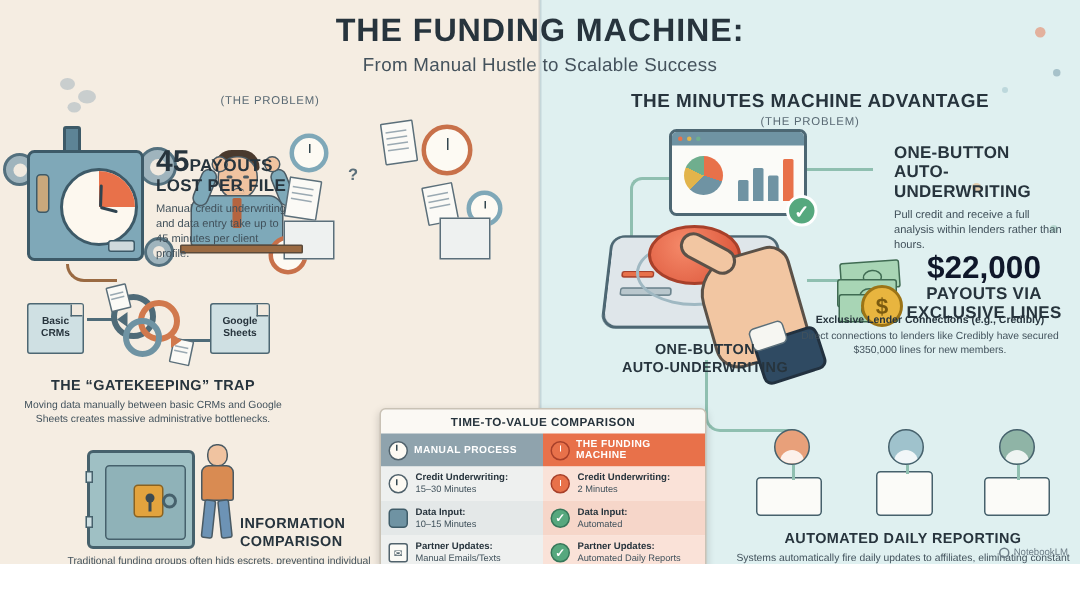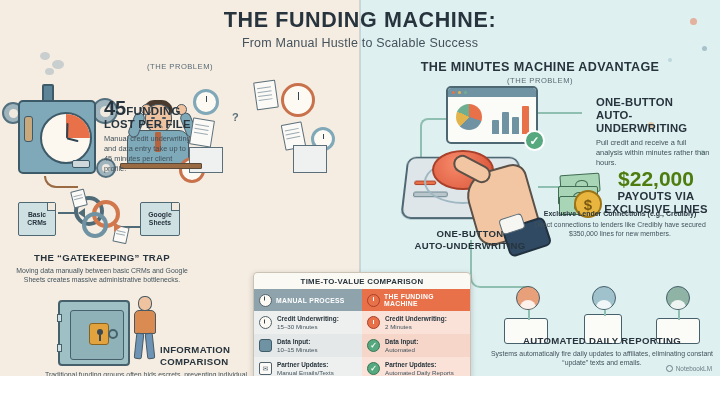--- a/index.html
+++ b/index.html
@@ -242,21 +242,21 @@
         <div class="hand" style="left:49%;top:28%;width:2.4px;height:24%;transform:rotate(105deg);"></div>
       </div>
       <div style="position:absolute;left:4px;top:14px;width:9px;height:26px;background:#c9a87c;border:1.6px solid #3d5a68;border-radius:3px;"></div>
       <div style="position:absolute;left:52px;top:58px;width:18px;height:8px;background:#cfd9dc;border:1.4px solid #3d5a68;border-radius:2px;"></div>
     </div>
     <div style="position:absolute;left:44px;top:104px;width:34px;height:12px;border-bottom:2px solid #9a6a42;border-left:2px solid #9a6a42;border-radius:0 0 0 12px;"></div>
   </div>
 
   <div class="blk" style="left:104px;top:98px;width:92px;">
     <div class="stat-num">
-      <span>45</span><span class="unit">FUNDING</span>
+      <span>45</span><span class="unit">PAYOUTS</span>
     </div>
     <div class="stat-sub">LOST PER FILE</div>
     <div class="body-sm">Manual credit underwriting and data entry take up to 45 minutes per client profile.</div>
   </div>
 
   <div class="ill" style="left:185px;top:75px;width:165px;height:112px;">
     <div class="wclock" style="left:8px;top:14px;width:26px;height:26px;border:3px solid #7fa8b8;"></div>
     <div class="wclock" style="left:96px;top:8px;width:34px;height:34px;border:3.5px solid #c8714a;"></div>
     <div class="wclock" style="left:126px;top:52px;width:24px;height:24px;border:3px solid #7fa8b8;"></div>
     <div class="wclock" style="left:-6px;top:82px;width:26px;height:26px;border:3px solid #c8714a;"></div>
@@ -365,21 +365,21 @@
     <div class="vbar" style="left:44px;width:7px;height:14px;"></div>
     <div class="vbar" style="left:54px;width:7px;height:22px;"></div>
     <div class="vbar" style="left:64px;width:7px;height:17px;"></div>
     <div class="vbar" style="left:74px;width:7px;height:28px;background:#e8714a;"></div>
     <div id="dash-check">✓</div>
   </div>
 
   <div class="blk" style="left:596px;top:96px;width:116px;">
     <div class="stat-sub">ONE-BUTTON</div>
     <div class="stat-sub">AUTO-UNDERWRITING</div>
-    <div class="body-sm">Pull credit and receive a full analysis within minutes rather than hours.</div>
+    <div class="body-sm">Pull credit and receive a full analysis within lenders rather than hours.</div>
   </div>
 
   <div id="btn-base">
     <div class="slot" style="left:8px;top:26px;width:22px;height:5px;background:#e8714a;border-color:#a8402a;"></div>
     <div class="slot" style="left:8px;top:38px;width:34px;height:6px;"></div>
     <div class="slot" style="left:86px;top:40px;width:14px;height:6px;"></div>
   </div>
   <div id="btn-ring"></div>
   <div id="btn-red"></div>
   <div id="hand-big"></div>
@@ -395,21 +395,21 @@
   <div class="ill" style="left:556px;top:172px;width:70px;height:50px;">
     <div class="bill" style="left:4px;top:2px;transform:rotate(-4deg);"></div>
     <div class="bill" style="left:2px;top:14px;"></div>
     <div class="bill" style="left:3px;top:24px;"></div>
   </div>
   <div id="coin">
     <span>$</span>
   </div>
 
   <div class="blk center" style="left:596px;top:168px;width:120px;">
-    <div style="font-size:21px;font-weight:bold;color:#4d7c0f;line-height:1;">$22,000</div>
+    <div style="font-size:21px;font-weight:bold;color:#0f172a;line-height:1;">$22,000</div>
     <div class="stat-sub" style="margin-top:1px;">PAYOUTS VIA</div>
     <div class="stat-sub">EXCLUSIVE LINES</div>
   </div>
   <div class="blk center" style="left:524px;top:210px;width:192px;">
     <div style="font-size:7px;font-weight:bold;color:#27343d;line-height:1.25;">Exclusive Lender Connections (e.g., Credibly)</div>
     <div class="cap-body" style="margin-top:1px;">Direct connections to lenders like Credibly have secured $350,000 lines for new members.</div>
   </div>
 
   <div class="ill" style="left:500px;top:280px;width:212px;height:66px;">
     <div class="av" style="left:16px;top:6px;background:#e8a07a;">
@@ -422,21 +422,21 @@
         <b></b>
       </div>
     <div class="screen" style="left:4px;top:38px;width:44px;height:26px;"></div>
     <div class="screen" style="left:84px;top:34px;width:38px;height:30px;"></div>
     <div class="screen" style="left:156px;top:38px;width:44px;height:26px;"></div>
     <div class="conn" style="left:28px;top:30px;width:0;height:10px;border:none;border-left:2px solid #8fbfb0;"></div>
     <div class="conn" style="left:104px;top:30px;width:0;height:6px;border:none;border-left:2px solid #8fbfb0;"></div>
     <div class="conn" style="left:178px;top:30px;width:0;height:10px;border:none;border-left:2px solid #8fbfb0;"></div>
   </div>
 
-  <div class="blk center" style="left:488px;top:335px;width:228px;">
+  <div class="blk center" style="left:488px;top:354px;width:228px;">
     <div class="cap-title">AUTOMATED DAILY REPORTING</div>
     <div class="cap-body" style="margin-top:2px;">Systems automatically fire daily updates to affiliates, eliminating constant “update” texts and emails.</div>
   </div>
 
   <div id="compare">
     <div id="compare-title">TIME-TO-VALUE COMPARISON</div>
     <div class="cmp-grid">
 
       <div class="cmp-head manual">
         <span class="ci clock"></span>

